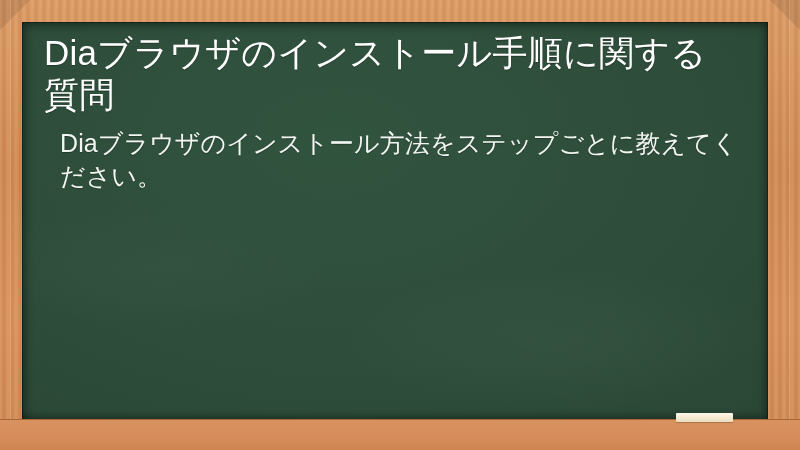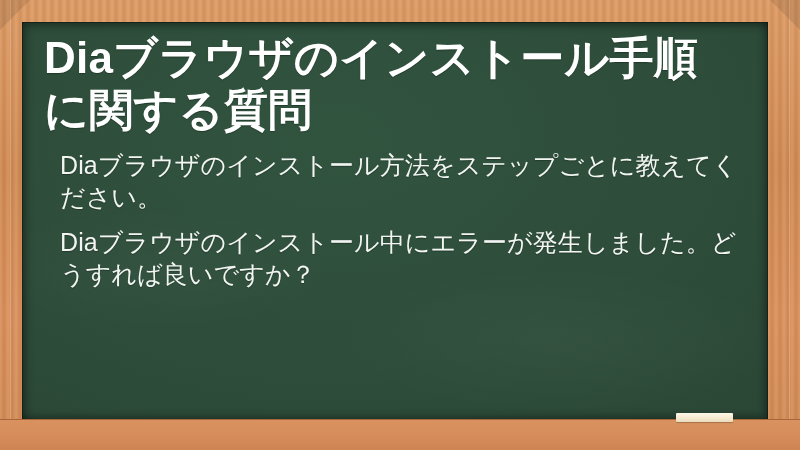--- a/index.html
+++ b/index.html
@@ -97,41 +97,41 @@
     background:
       radial-gradient(42% 26% at 72% 80%, rgba(255,255,255,0.030) 0%, rgba(255,255,255,0) 72%),
       radial-gradient(34% 22% at 18% 62%, rgba(255,255,255,0.022) 0%, rgba(255,255,255,0) 72%);
   }
 
   
   .board-title {
     position: relative;
     z-index: 2;
     color: #ffffff;
-    font-size: 44px;
+    font-size: 35px;
     line-height: 1.19;
-    font-weight: 700;
+    font-weight: 400;
     letter-spacing: 0.2px;
     margin: 0 0 12px 0;
     padding-left: 10px;
     padding-right: 6px;
     text-shadow: 0 1px 1px rgba(0,0,0,0.28);
     white-space: pre-wrap;
   }
 
   
   .question-list {
     position: relative;
     z-index: 2;
     list-style: none;
     margin: 0;
     padding: 0 4px 0 26px;
     display: flex;
     flex-direction: column;
-    gap: 12px;
+    gap: 5px;
   }
   .question-item {
     color: #f2f5f2;
     font-size: 25px;
     line-height: 1.30;
     font-weight: 400;
     letter-spacing: 0.1px;
     text-shadow: 0 1px 1px rgba(0,0,0,0.26);
   }
 
@@ -158,21 +158,20 @@
 
   <div class="mitre tl"></div>
   <div class="mitre tr"></div>
 
   <div class="board">
 
     <h1 class="board-title">Diaブラウザのインストール手順に関する質問</h1>
 
     <ul class="question-list">
       <li class="question-item">Diaブラウザのインストール方法をステップごとに教えてください。</li>
-      <li class="question-item">Diaブラウザのインストール中にエラーが発生しました。どうすれば良いですか？</li>
     </ul>
 
   </div>
 
   <div class="ledge"></div>
   <div class="chalk-stick"></div>
 
 </div>
 
 </body></html>

